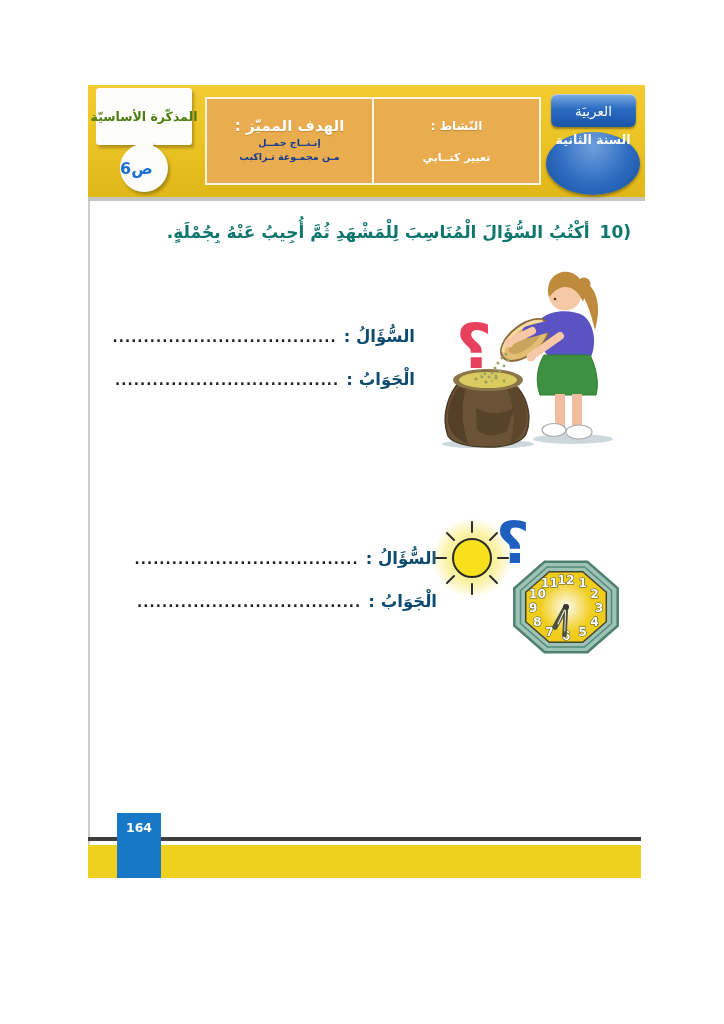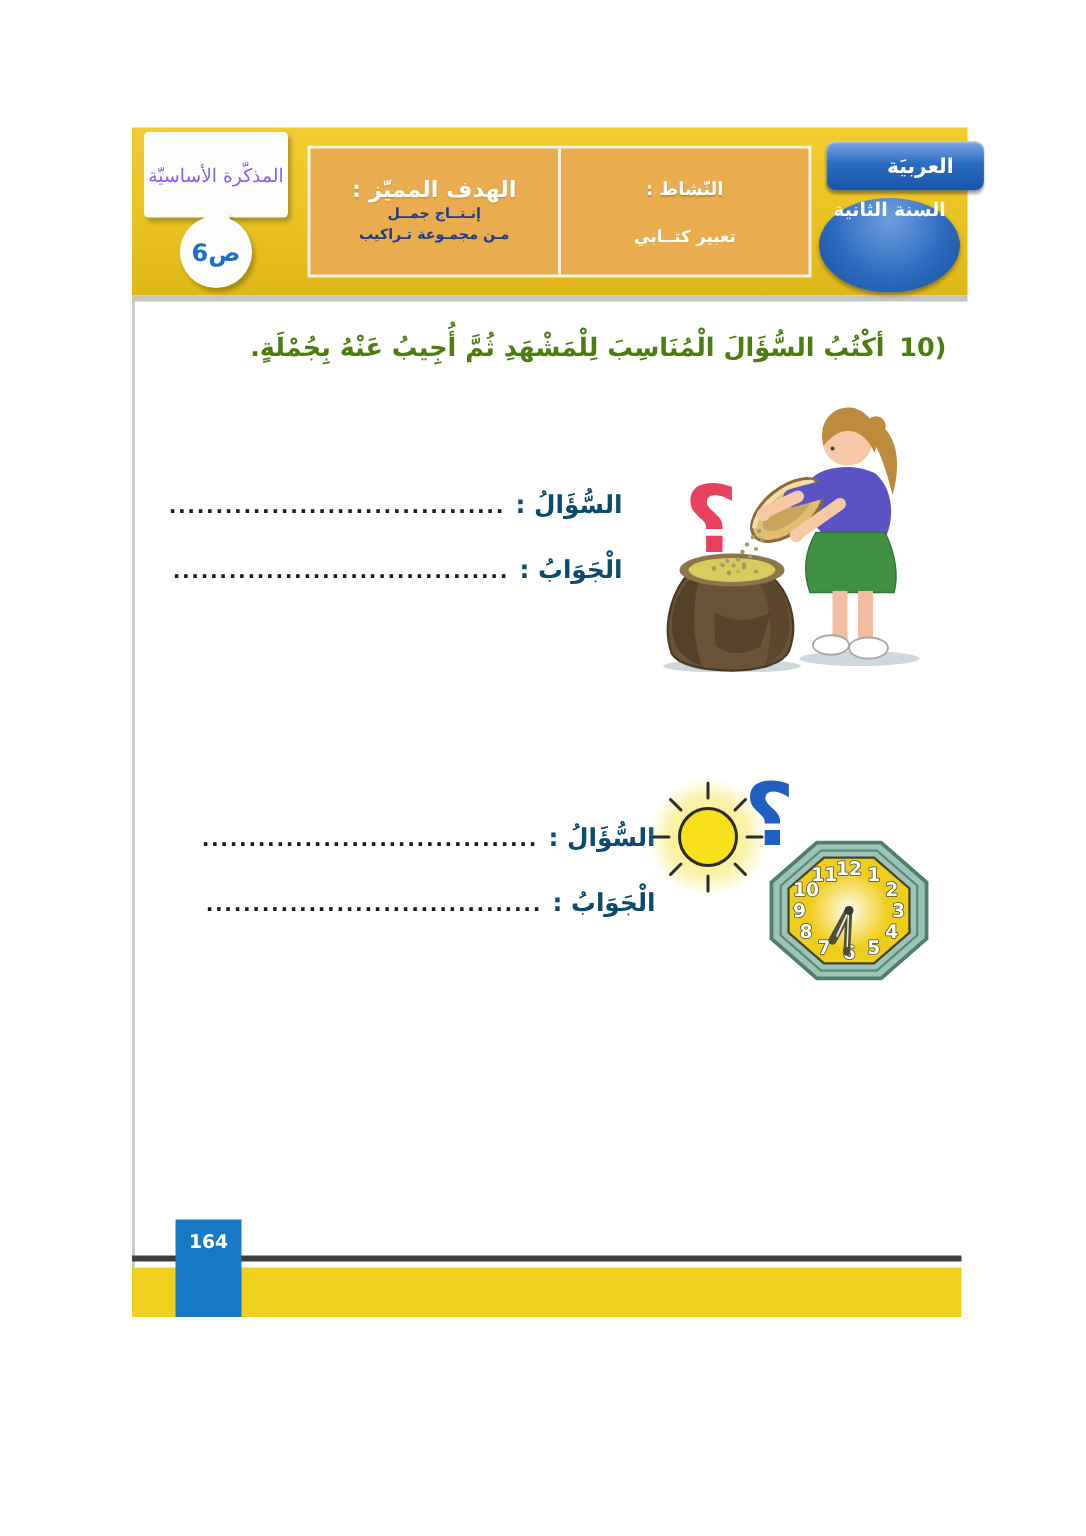--- a/index.html
+++ b/index.html
@@ -9,46 +9,46 @@
   }
   .abs{position:absolute;}
   
   .page-edge-left{left:88px;top:197px;width:2px;height:648px;background:#b3b3ab;opacity:.65;}
   
   .header-band{left:88px;top:85px;width:557px;height:112px;
     background:linear-gradient(180deg,#F2CC30 0%,#EAC223 55%,#E0B718 100%);}
   .header-shadow{left:88px;top:197px;width:557px;height:4px;background:#c6c6be;}
   .badge{left:96px;top:88px;width:96px;height:57px;background:#fdfdfb;border-radius:3px;
     box-shadow:2px 3px 3px rgba(0,0,0,.25);display:flex;align-items:center;justify-content:center;}
-  .badge span{color:#8b5cf6;font-weight:normal;font-size:12.5px;white-space:nowrap;}
+  .badge span{color:#4d7c0f;font-weight:bold;font-size:12.5px;white-space:nowrap;}
   .badge-stem{left:136px;top:143px;width:17px;height:26px;background:#fdfdfb;
     box-shadow:2px 1px 2px rgba(0,0,0,.2);}
   .badge-circle{left:120px;top:144px;width:48px;height:48px;background:#fdfdfb;border-radius:50%;
-    box-shadow:2px 3px 3px rgba(0,0,0,.25);display:flex;align-items:center;justify-content:center;}
+    box-shadow:2px 3px 3px rgba(0,0,0,.25);display:flex;align-items:center;justify-content:flex-end;}
   .badge-circle span{color:#1B6FD1;font-weight:bold;font-size:16px;}
   .obj-panel{left:205px;top:97px;width:336px;height:88px;background:#E9AC4E;
     border:2px solid #faf4e2;display:flex;box-sizing:border-box;}
   .obj-cell{flex:1;display:flex;flex-direction:column;align-items:center;justify-content:center;text-align:center;}
   .obj-cell.left{border-left:none;}
   .obj-divider{width:2px;background:#faf4e2;}
   .panel-title{color:#ffffff;font-weight:bold;font-size:15px;line-height:1.25;text-shadow:0 1px 1px rgba(120,80,10,.35);}
   .panel-title.big{font-size:12px;}
   .panel-sub-navy{color:#1A3D8F;font-weight:bold;font-size:9.5px;line-height:1.5;}
   .panel-sub-white{color:#ffffff;font-weight:bold;font-size:11px;margin-top:17px;}
   .subject-btn{left:551px;top:94px;width:85px;height:33px;border-radius:6px;
     background:linear-gradient(180deg,#7FABE3 0%,#2B6CC3 45%,#1A55A6 100%);
     box-shadow:0 2px 2px rgba(0,0,0,.35), inset 0 1px 1px rgba(255,255,255,.5);
-    display:flex;align-items:center;justify-content:center;color:#fff;font-weight:bold;font-size:13.5px;padding-left:20px;}
+    display:flex;align-items:center;justify-content:center;color:#fff;font-weight:normal;font-size:13.5px;}
   .grade-ellipse{left:546px;top:132px;width:94px;height:63px;border-radius:50%;
     background:radial-gradient(ellipse at 50% 22%,#6FA0DC 0%,#2E6CC0 55%,#17509E 100%);
     box-shadow:0 2px 3px rgba(0,0,0,.35);
     display:flex;align-items:flex-start;justify-content:center;color:#fff;font-weight:bold;font-size:12.5px;}
   
   .instruction{top:219px;right:93px;direction:rtl;text-align:right;white-space:nowrap;
-    font-size:17px;font-weight:bold;color:#4d7c0f;line-height:1.6;}
+    font-size:17px;font-weight:bold;color:#0f766e;line-height:1.6;}
   .instruction .qnum{padding-left:4px;}
   .fill-row{direction:rtl;display:flex;align-items:baseline;gap:7px;white-space:nowrap;}
   .fill-label{font-size:16.5px;font-weight:bold;color:#0c4a6e;}
   .fill-dots{font-size:13.5px;font-weight:bold;letter-spacing:1.1px;color:#1c1c1c;}
   .ex1-q{top:327px;right:309px;} .ex1-a{top:370px;right:309px;}
   .ex2-q{top:549px;right:287px;} .ex2-a{top:592px;right:287px;}
   
   .girl-scene{left:438px;top:268px;}
   .sun-scene{left:430px;top:505px;}
   .clock-scene{left:508px;top:556px;}

